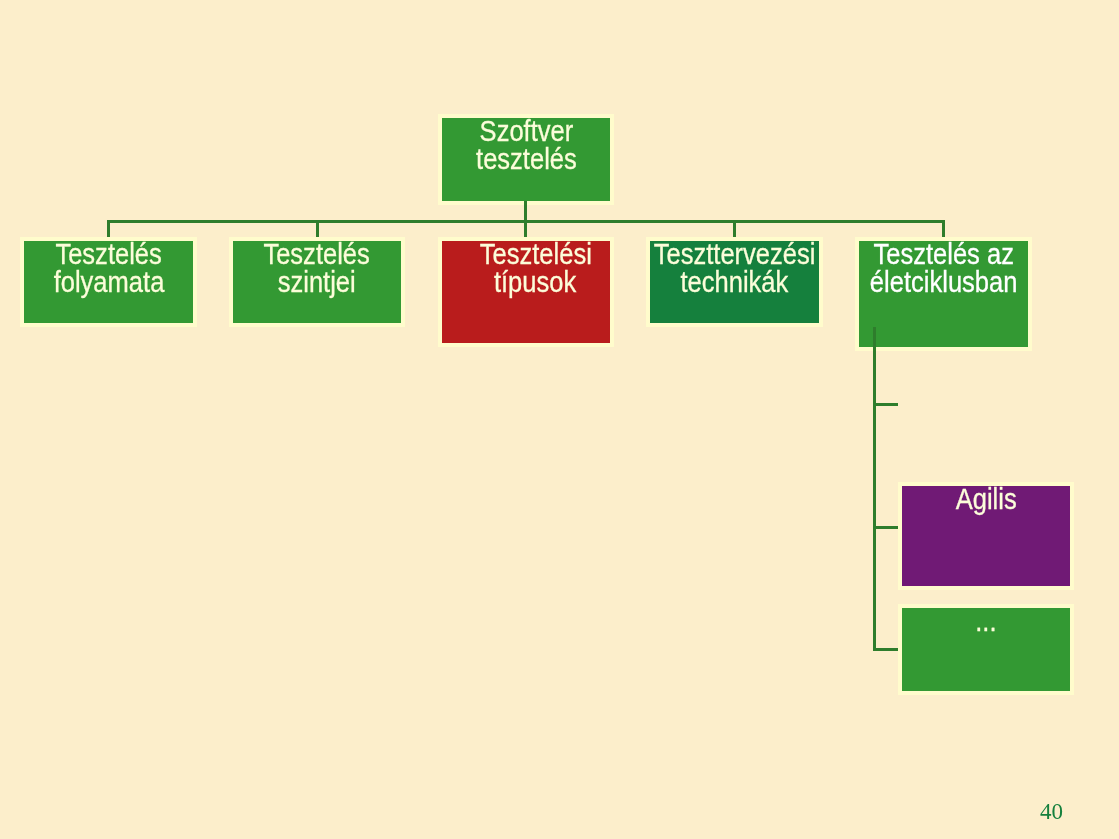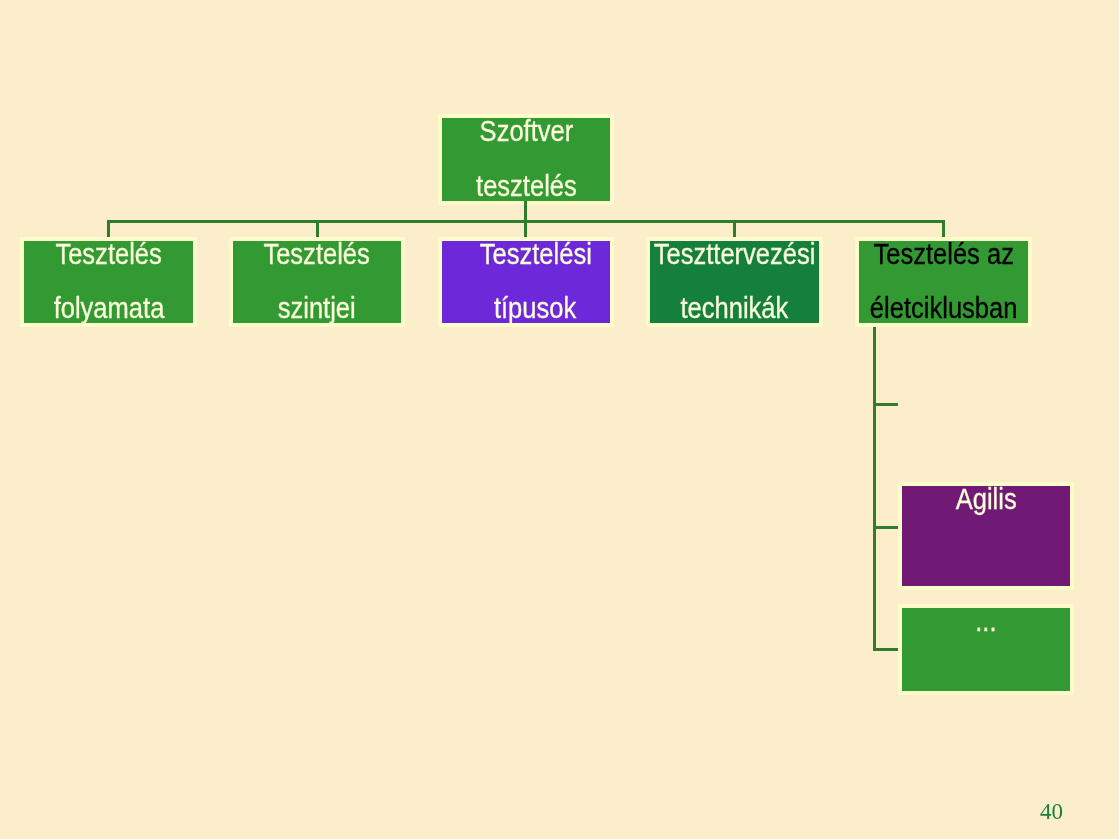--- a/index.html
+++ b/index.html
@@ -13,21 +13,21 @@
 
   .node {
     position:absolute;
     background:#339933;
     box-sizing:border-box;
     outline:4px solid #fffccc;
     color:#fcfdda;
     display:flex;
     flex-direction:column;
     align-items:center;
-    justify-content:space-between;
+    justify-content:flex-start;
     text-align:center;
     font-size:28.6px;
     line-height:28.4px;
   }
   .node .tl {
     display:block;
     transform:translateY(-1.2px) scaleX(0.893) translateZ(0);
     white-space:nowrap;
     -webkit-text-stroke:0.3px currentColor;
   }
@@ -60,29 +60,29 @@
   <div class="conn" style="left: 942px; top: 220px; width: 3px; height: 18px; background: rgb(46, 125, 44);"></div>
 
   <div class="node" style="left: 24px; top: 241px; width: 169px; height: 82px; background: rgb(51, 153, 51); color: rgb(252, 253, 218); outline-color: rgb(255, 252, 204);">
     <span class="tl">Tesztelés</span>
     <span class="tl">folyamata</span>
   </div>
   <div class="node" style="left: 233px; top: 241px; width: 168px; height: 82px; background: rgb(51, 153, 51); color: rgb(252, 253, 218); outline-color: rgb(255, 252, 204);">
     <span class="tl">Tesztelés</span>
     <span class="tl">szintjei</span>
   </div>
-  <div class="node" style="left: 442px; top: 241px; width: 168px; height: 82px; background: #6d28d9; color: rgb(252, 253, 218); outline-color: rgb(255, 252, 204); padding-left: 19px;">
+  <div class="node" style="left: 442px; top: 241px; width: 168px; height: 102px; background: #b91c1c; color: rgb(252, 253, 218); outline-color: rgb(255, 252, 204); padding-left: 19px;">
     <span class="tl">Tesztelési</span>
     <span class="tl">típusok</span>
   </div>
   <div class="node" style="left: 650px; top: 241px; width: 169px; height: 82px; background: #15803d; color: rgb(252, 253, 218); outline-color: rgb(255, 252, 204);">
     <span class="tl">Teszttervezési</span>
     <span class="tl">technikák</span>
   </div>
-  <div class="node" style="left: 859px; top: 241px; width: 169px; height: 82px; background: rgb(51, 153, 51); color: #000000; outline-color: rgb(255, 252, 204);">
+  <div class="node" style="left: 859px; top: 241px; width: 169px; height: 106px; background: rgb(51, 153, 51); color: #ffffff; outline-color: rgb(255, 252, 204);">
     <span class="tl">Tesztelés az</span>
     <span class="tl">életciklusban</span>
   </div>
 
   <div class="conn" style="left: 873px; top: 327px; width: 3px; height: 324px; background: rgb(46, 125, 44);"></div>
   <div class="conn" style="left: 873px; top: 403px; width: 25px; height: 3px; background: rgb(46, 125, 44);"></div>
   <div class="conn" style="left: 873px; top: 526px; width: 25px; height: 3px; background: rgb(46, 125, 44);"></div>
   <div class="conn" style="left: 873px; top: 648px; width: 25px; height: 3px; background: rgb(46, 125, 44);"></div>
 
   <div class="node" style="left: 902px; top: 486px; width: 168px; height: 100px; background: #701a75; color: rgb(252, 253, 218); outline-color: rgb(255, 252, 204);">

